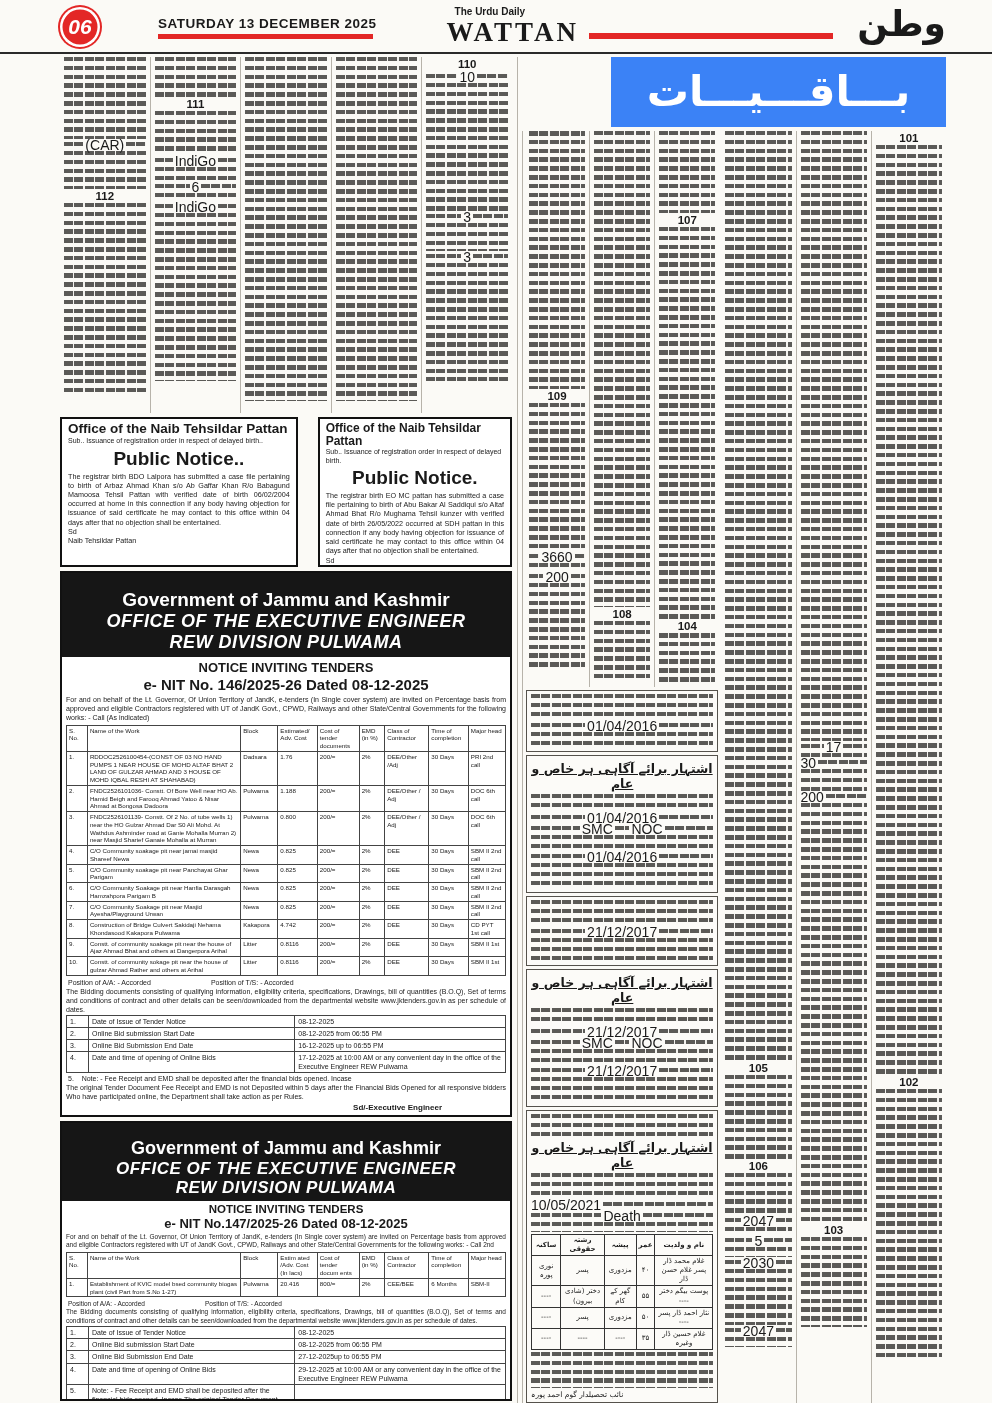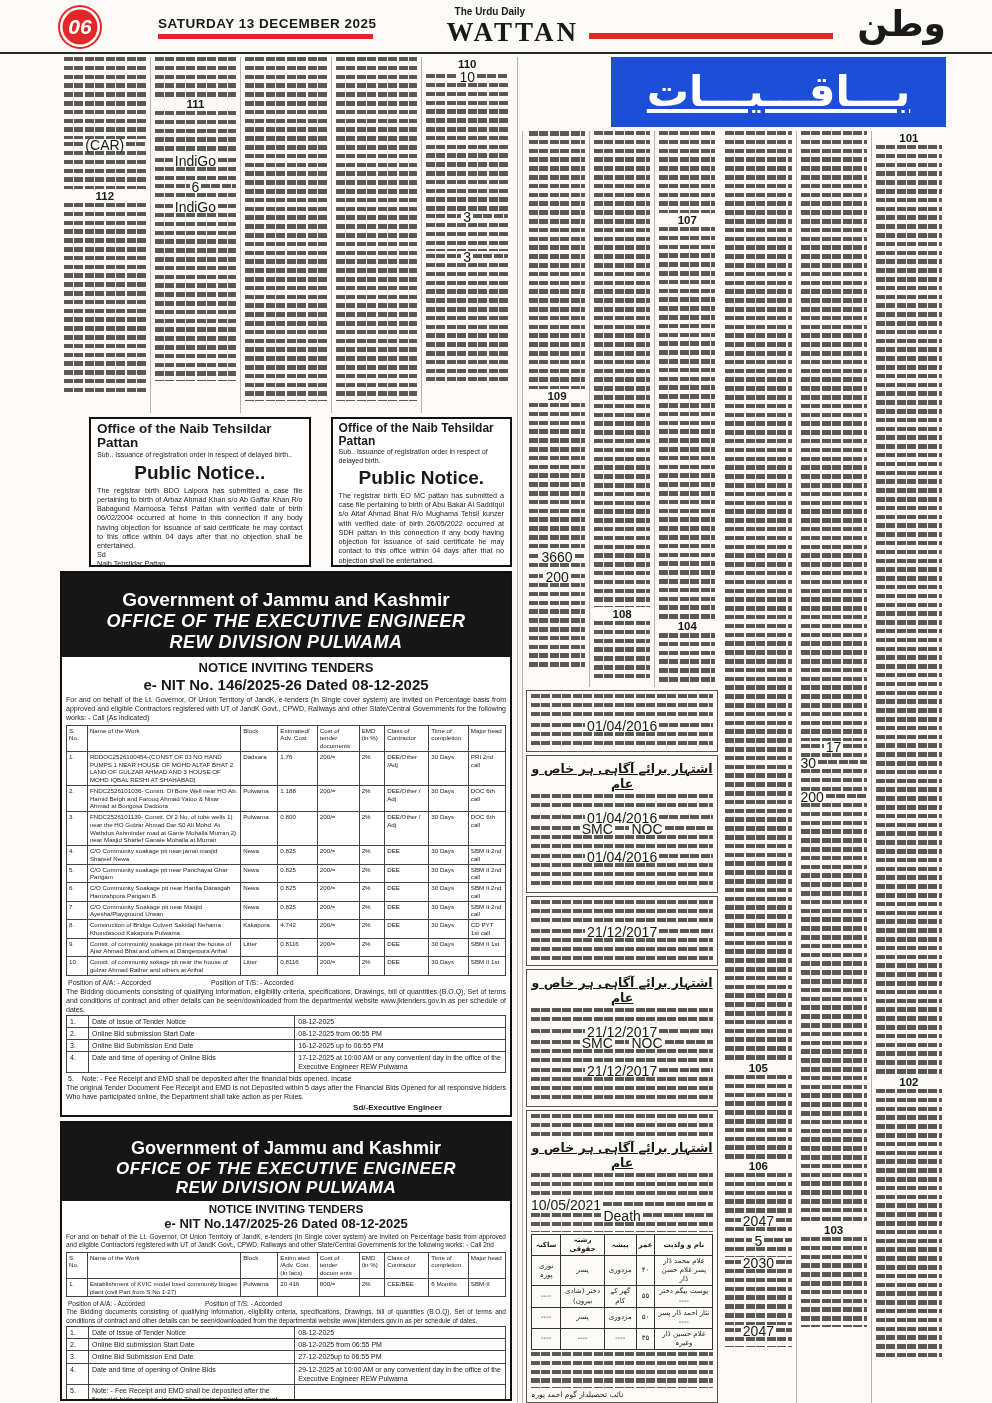--- a/index.html
+++ b/index.html
@@ -31,21 +31,21 @@
         repeating-linear-gradient(180deg,#2f2e2b 0 4.5px,rgba(0,0,0,0) 4.5px 8.8px);
       opacity:.78;}
   .ut.f{flex:1;height:7px;align-self:center;}
   .shdr{text-align:center;font-weight:bold;font-size:11.5px;line-height:14px;}
   .tl{display:flex;align-items:center;gap:2px;height:10px;margin:1px 0;}
   .tok{font-weight:normal;font-size:14px;white-space:nowrap;}
   .cols{display:flex;}
   .col{flex:1;padding:0 4px;border-left:1px solid #b7b3aa;min-width:0;}
   .col:first-child{border-left:none;}
   
-  .notices{display:flex;gap:20px;margin-top:4px;margin-left:29px;}
+  .notices{display:flex;gap:20px;margin-top:4px;}
   .pn{border:2px solid #111;background:#fff;padding:3px 6px;box-sizing:border-box;height:150px;overflow:hidden;}
   .pn1{width:246px;} .pn2{width:201px;}
   .pn-title{font-weight:bold;font-size:13.5px;line-height:1.05;}
   .pn2 .pn-title{font-size:12px;}
   .pn-sub{font-size:7px;line-height:1.2;margin-top:1px;}
   .pn-head{font-weight:bold;font-size:19px;text-align:center;margin:2px 0;}
   .pn-body{font-size:7.2px;line-height:1.28;text-align:justify;}
   .pn-sd{font-size:7.2px;line-height:1.25;}
   
   .tender{border:2px solid #111;background:#fff;margin-top:4px;box-sizing:border-box;overflow:hidden;}
@@ -63,22 +63,22 @@
   .posline span{margin-right:60px;}
   .bidp{font-size:7px;line-height:1.3;text-align:justify;padding:0 4px;}
   table.sched{border-collapse:collapse;width:calc(100% - 8px);margin:1px 4px;table-layout:fixed;}
   table.sched td{border:1px solid #444;font-size:7px;line-height:1.3;padding:1px 3px;vertical-align:top;}
   .noteline{font-size:7px;padding:1px 6px;}
   .note2{font-size:7px;line-height:1.3;text-align:justify;padding:0 4px;}
   .sigrow{display:flex;justify-content:space-between;align-items:flex-end;padding:2px 8px 3px;}
   .dipk{font-weight:bold;font-size:8px;}
   .sig{font-weight:bold;font-size:8px;text-align:left;line-height:1.3;margin-right:60px;}
   
-  .baq{background:#1d4ed8;color:#fff;height:70px;margin-left:21%;display:flex;align-items:center;
-       justify-content:center;margin-bottom:4px;text-decoration:underline;}
+  .baq{background:#3b82f6;color:#fff;height:70px;margin-left:21%;display:flex;align-items:center;
+       justify-content:center;margin-bottom:4px;}
   .baq span{font-family:"DejaVu Sans",sans-serif;font-weight:bold;font-size:42px;line-height:1;}
   .rrow{display:flex;flex:1;}
   .mid{width:47%;border-left:1px solid #b7b3aa;order:1;padding:0 2px;box-sizing:border-box;}
   .rcolz{width:53%;order:2;}
   .rcolz .cols{height:100%;}
   .adbox{border:1px solid #55524c;margin:3px 1px;padding:3px 4px;background:#fcfbf8;}
   .ish-head{font-family:"DejaVu Sans",sans-serif;font-weight:bold;font-size:12.5px;text-align:center;
             margin:2px 0 3px;text-decoration:underline;}
   table.death{border-collapse:collapse;width:100%;margin:2px 0;direction:rtl;}
   table.death th,table.death td{border:1px solid #333;font-family:"DejaVu Sans",sans-serif;

